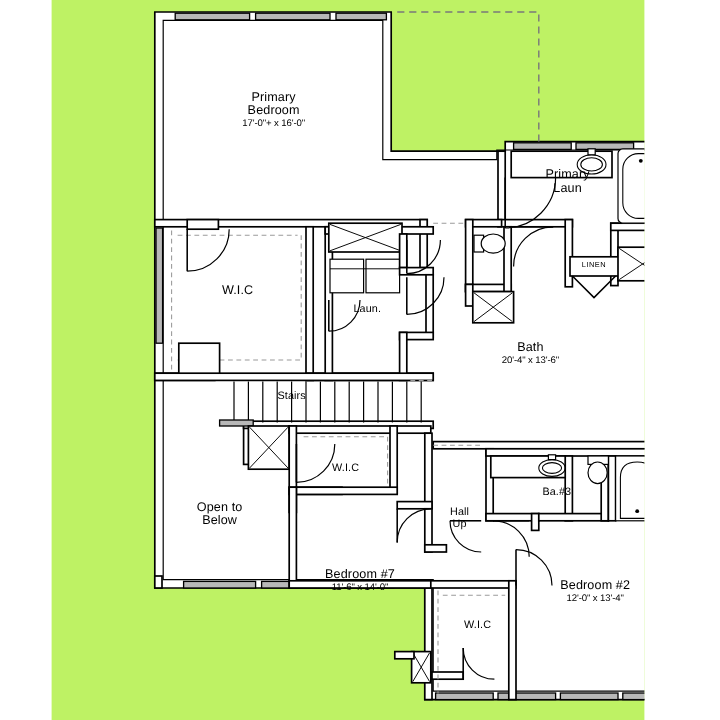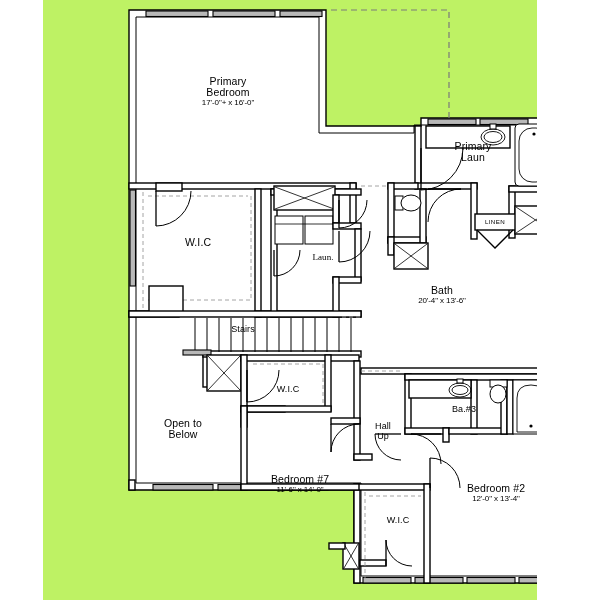--- a/index.html
+++ b/index.html
@@ -326,21 +326,21 @@
 
   <div class="room-label" style="left:430px; top:152px;">
     <span class="room-name">Primary</span>
     <span class="room-name">Laun</span>
   </div>
 
   <div class="room-label" style="left:155px; top:243px;">
     <span class="room-name">W.I.C</span>
   </div>
 
-  <div class="room-label label-sm" style="left:280px; top:258px;font-family:Liberation Serif, serif;">
+  <div class="room-label label-sm" style="left:263px; top:258px;">
     <span class="room-name">Laun.</span>
   </div>
 
   <div class="room-label" style="left:399px; top:295px;">
     <span class="room-name">Bath</span>
     <span class="room-dims">20'-4" x 13'-6"</span>
   </div>
 
   <div class="room-label label-sm" style="left:200px; top:330px;">
     <span class="room-name">Stairs</span>

